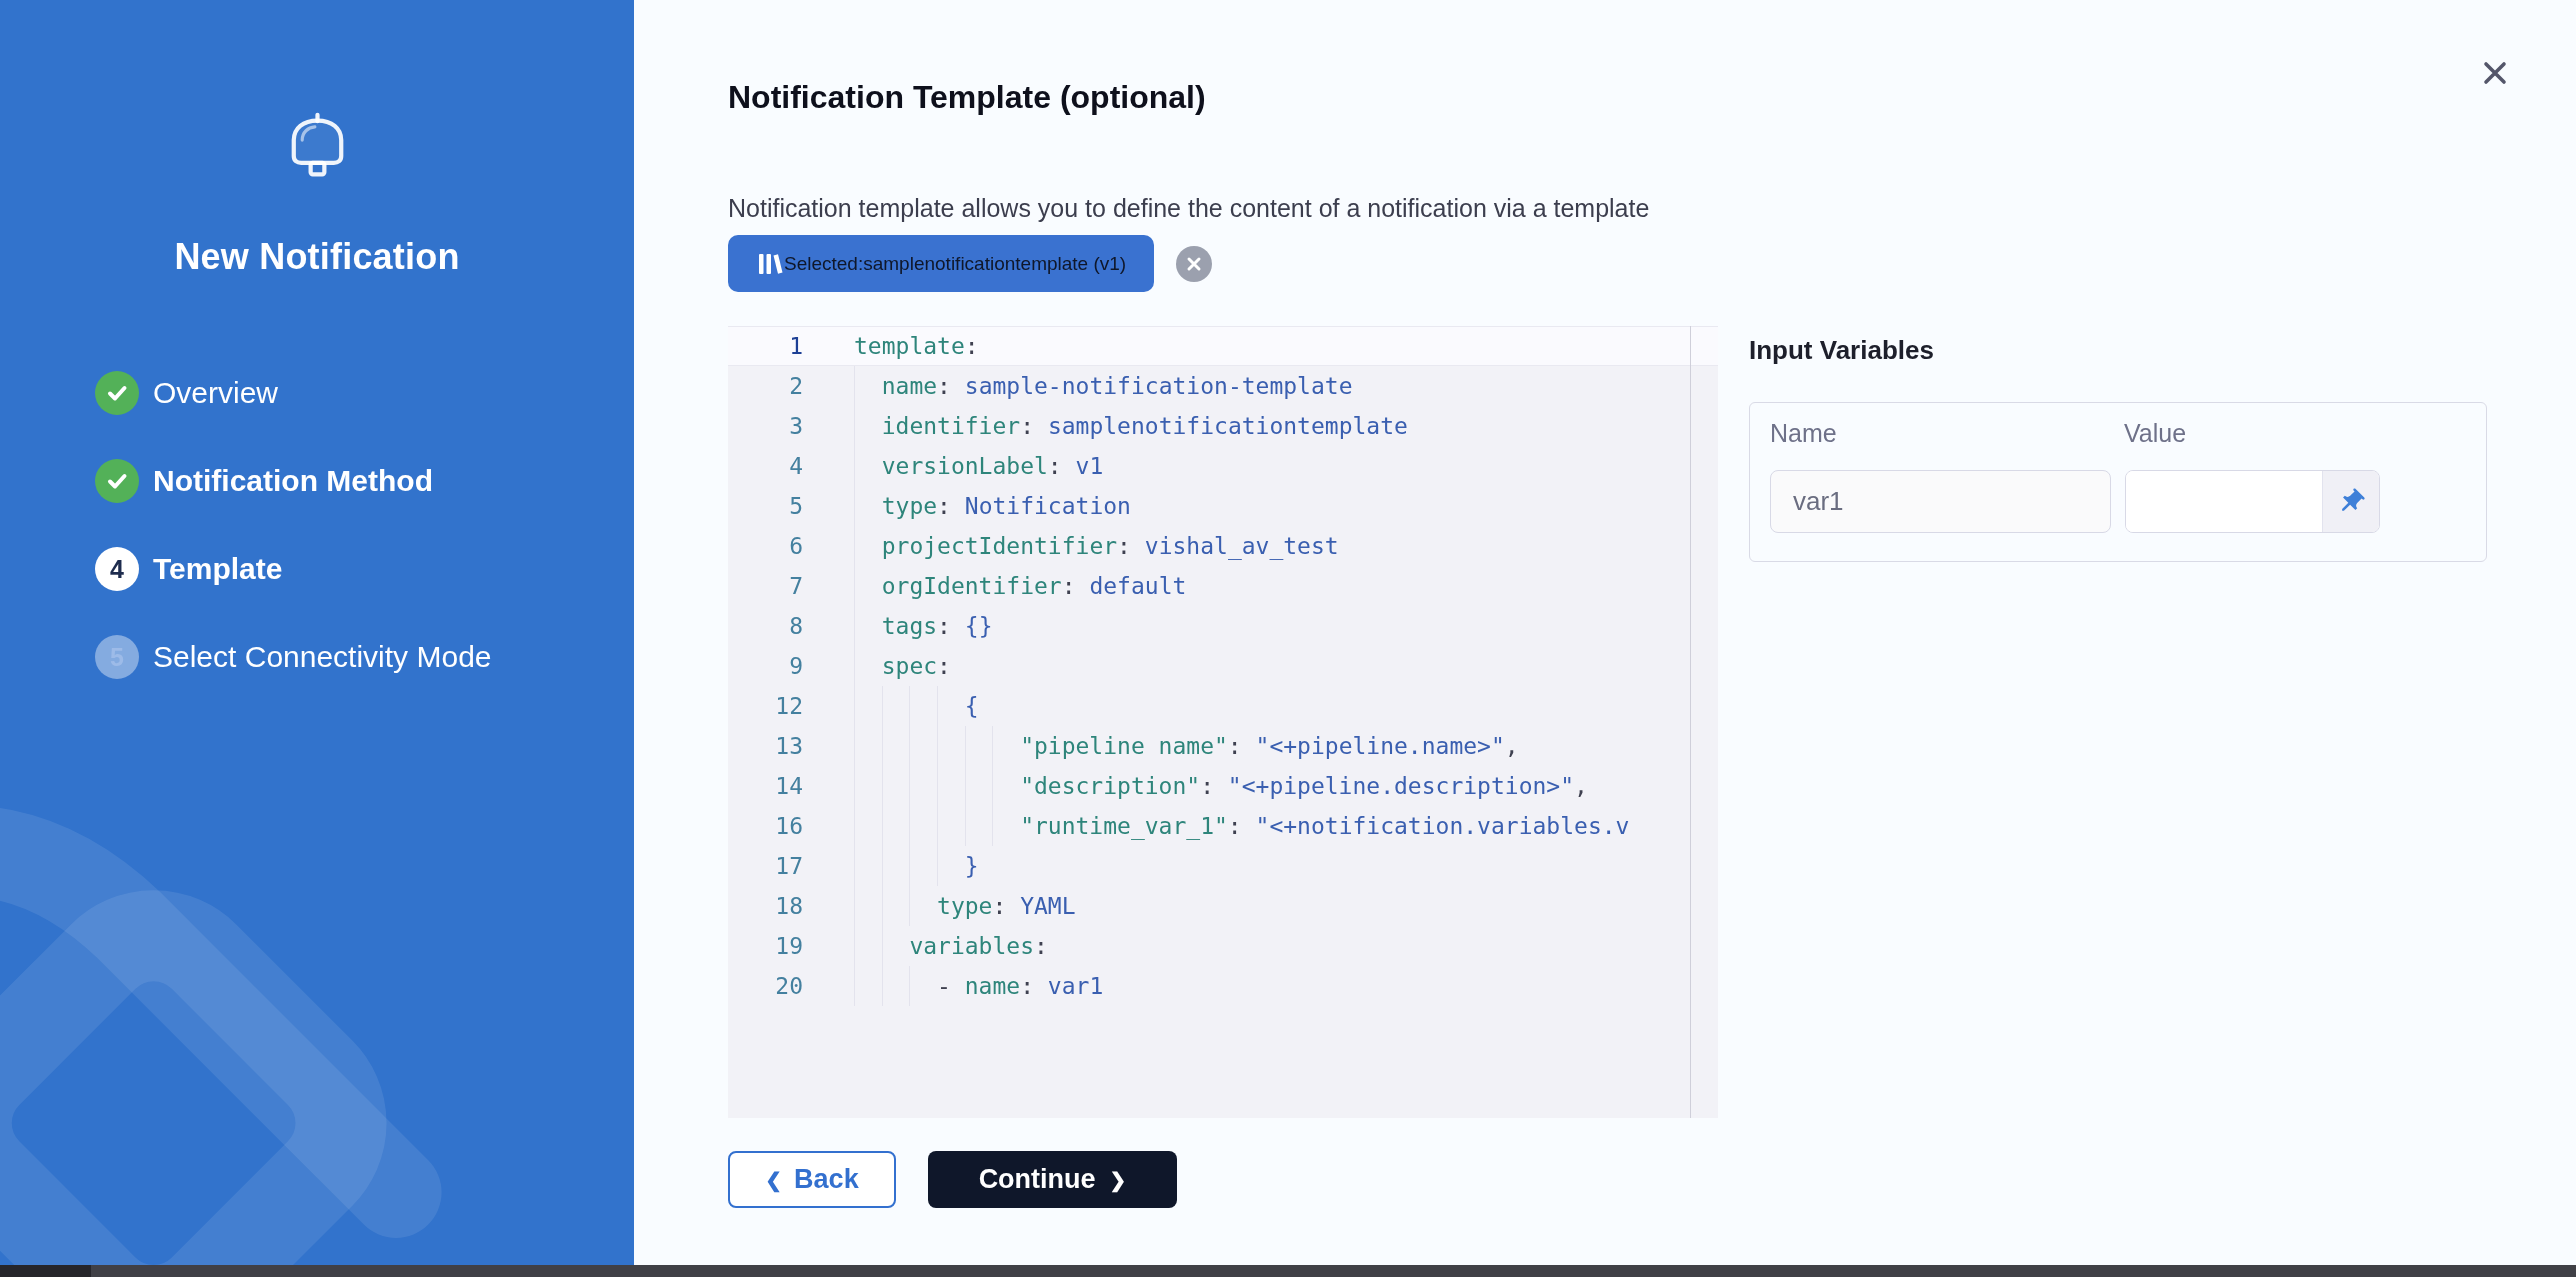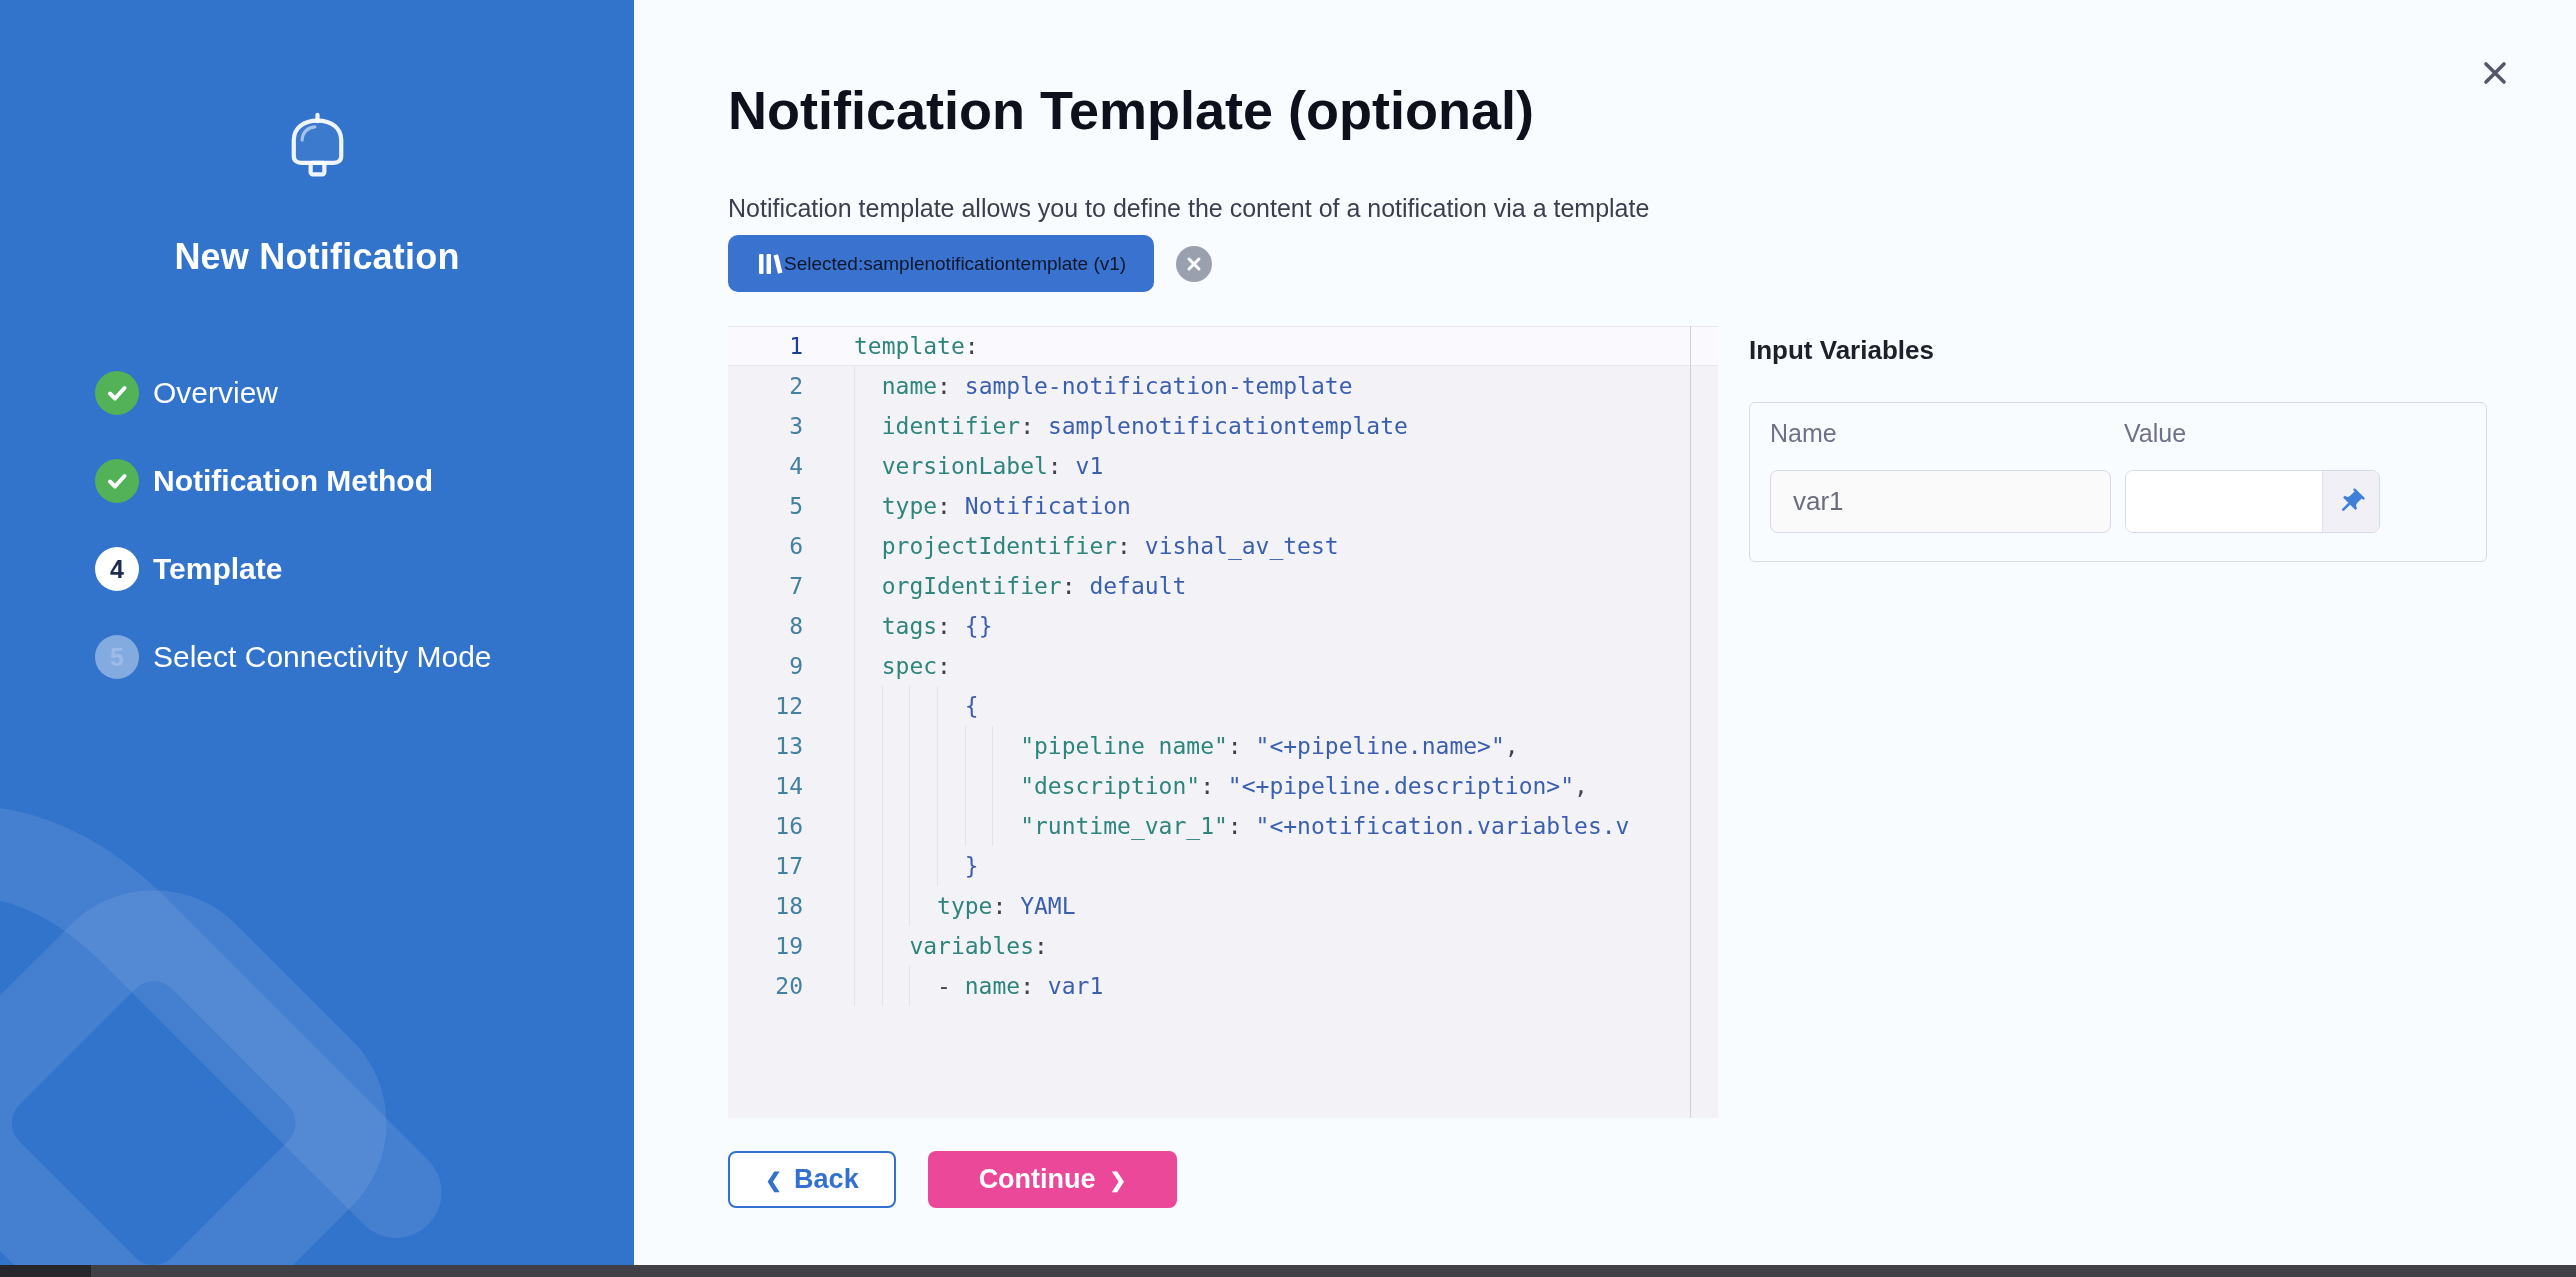--- a/index.html
+++ b/index.html
@@ -24,21 +24,21 @@
   .step-icon.active { background:#ffffff; color:#1e2c4e; font-weight:bold; font-size:25px; }
   .step-icon.todo { background:rgba(255,255,255,0.40); color:#9dbbe8; font-weight:bold; font-size:25px; }
   .step-label { margin-left:14px; color:#ffffff; font-size:30px; }
   .step-label.active { font-weight:bold; }
 
   
   .main { position:absolute; left:634px; top:0; right:0; height:1277px; background:#f9fcff; }
   .close-x { position:absolute; left:1839px; top:51px; width:44px; height:44px;
     display:flex; align-items:center; justify-content:center; cursor:pointer; }
 
-  .page-title { position:absolute; left:94px; top:79px; font-size:54px; font-weight:bold; color:#0e101c; }
+  .page-title { position:absolute; left:94px; top:79px; font-size:32px; font-weight:bold; color:#0e101c; }
   .page-subtitle { position:absolute; left:94px; top:194px; font-size:25px; color:#3c3e4e; }
 
   .chip-row { position:absolute; left:94px; top:235px; display:flex; align-items:center; }
   .chip { height:57px; background:#3a72d0; border-radius:10px; display:flex; align-items:center;
     padding:0 28px; cursor:pointer; }
   .chip-label { color:#0f172a; font-size:19px; }
   .chip-remove { width:36px; height:36px; border-radius:50%; background:#9ba0ae; margin-left:22px;
     display:flex; align-items:center; justify-content:center; cursor:pointer; }
 
   
@@ -71,21 +71,21 @@
   .iv-value-input { flex:1; border:none; outline:none; font-size:26px; padding:0 16px; min-width:0;
     font-family:"Liberation Sans",sans-serif; background:#ffffff; }
   .pin-seg { width:57px; flex:none; background:#f0f0f6; border-left:1px solid #e2e3ee;
     display:flex; align-items:center; justify-content:center; cursor:pointer; }
 
   
   .btn-row { position:absolute; left:94px; top:1151px; display:flex; }
   .btn { height:57px; border-radius:8px; display:flex; align-items:center; justify-content:center;
     font-size:27px; font-weight:bold; cursor:pointer; font-family:"Liberation Sans",sans-serif; }
   .btn-back { width:168px; background:#ffffff; border:2px solid #3370cf; color:#3370cf; }
-  .btn-continue { width:249px; background:#ec4899; border:none; color:#ffffff; margin-left:32px; }
+  .btn-continue { width:249px; background:#0f172a; border:none; color:#ffffff; margin-left:32px; }
   .chev { font-size:20px; font-weight:bold; }
   .btn-back .chev { margin-right:12px; }
   .btn-continue .chev { margin-left:14px; }
 
   
   .bottom-bar { position:absolute; left:0; right:0; bottom:0; height:12px; background:#404046; z-index:5; }
   .bottom-bar .corner { position:absolute; left:0; top:0; width:91px; height:12px; background:#26262b; }
 </style>
 </head>
 <body>

